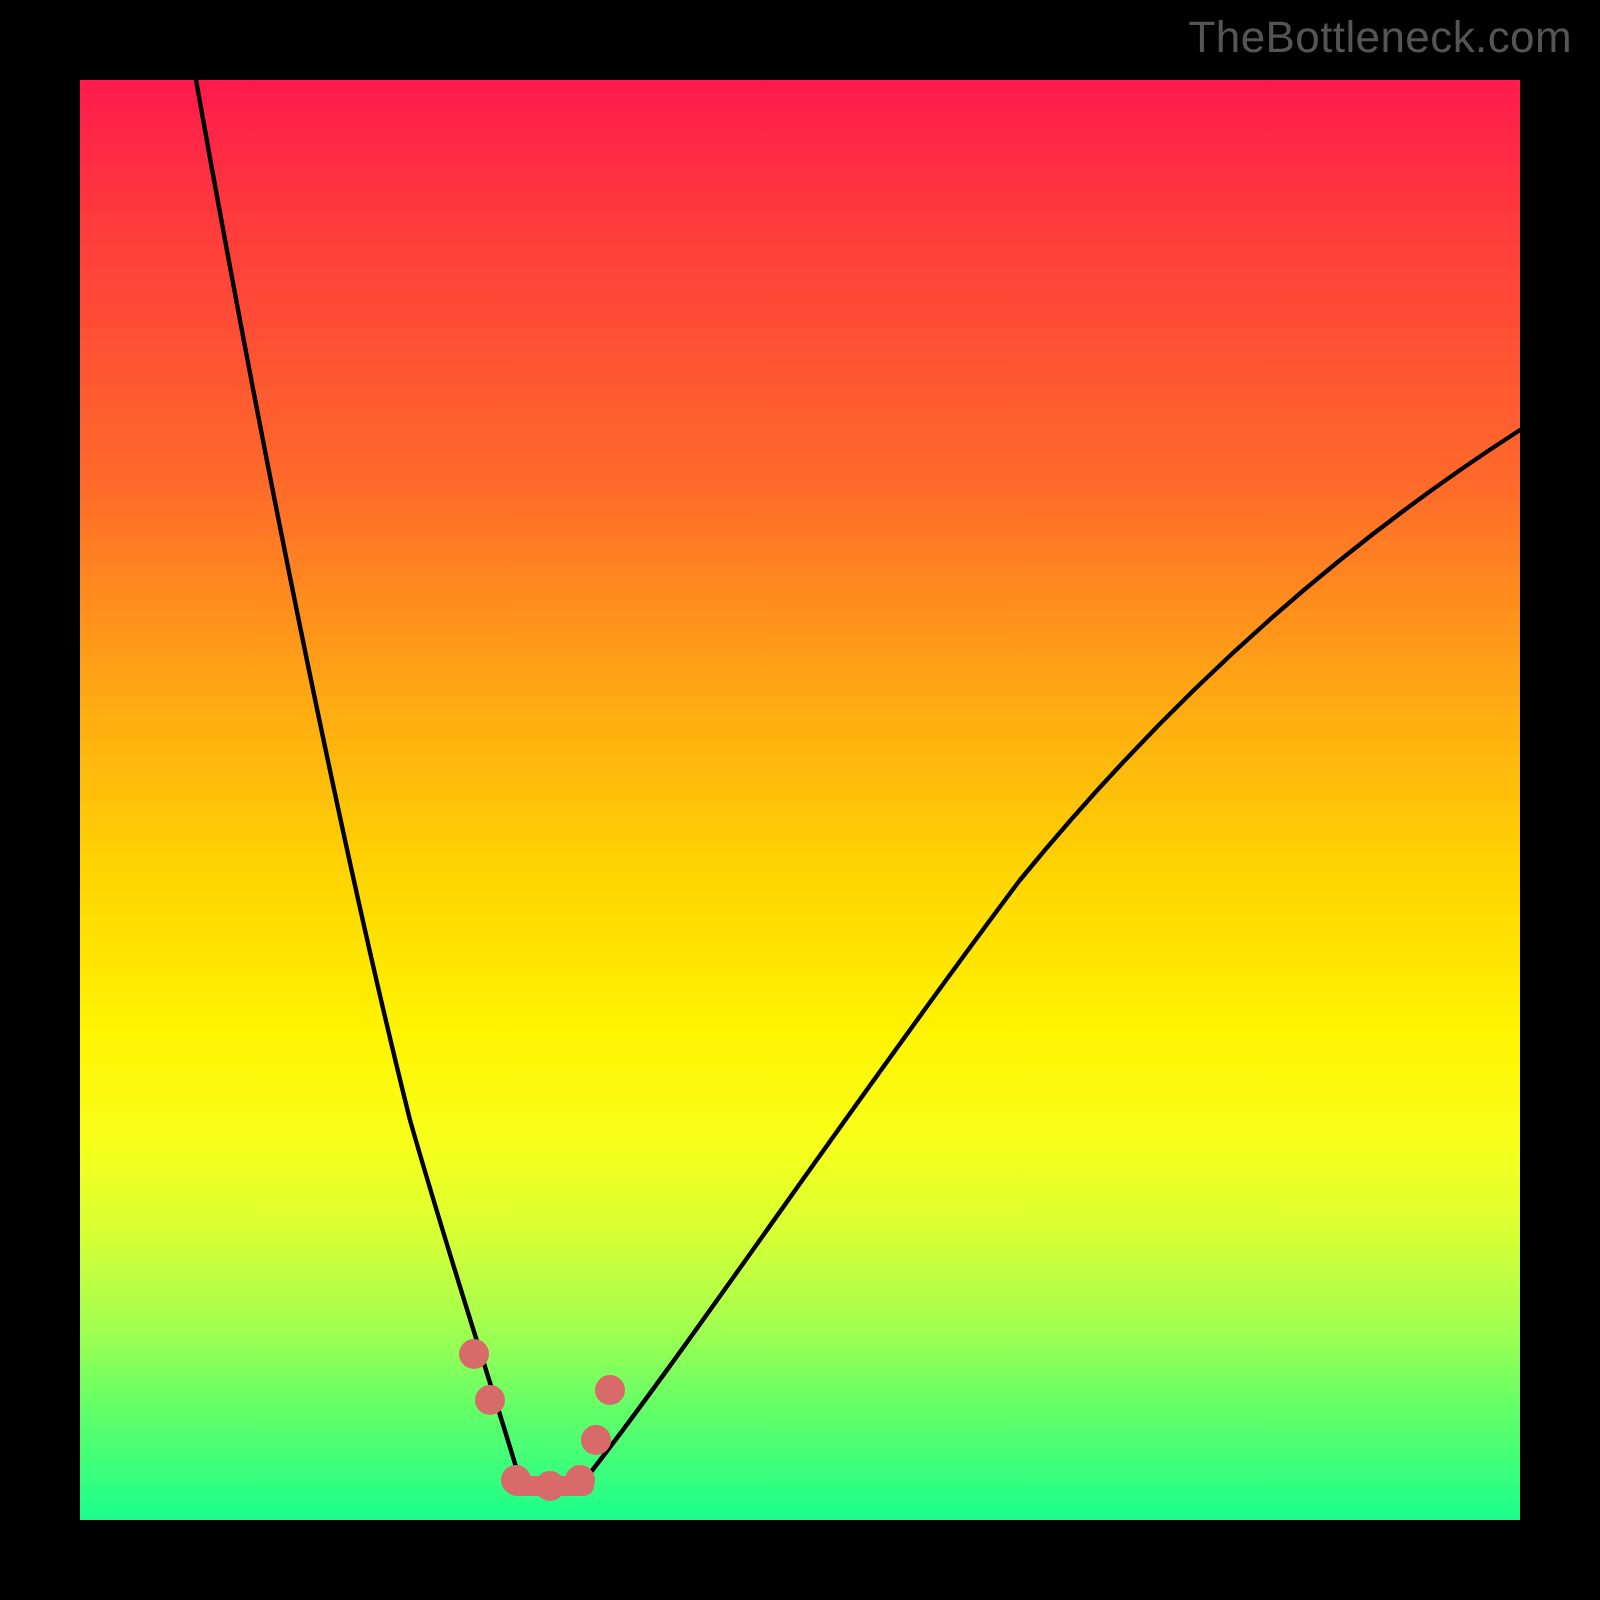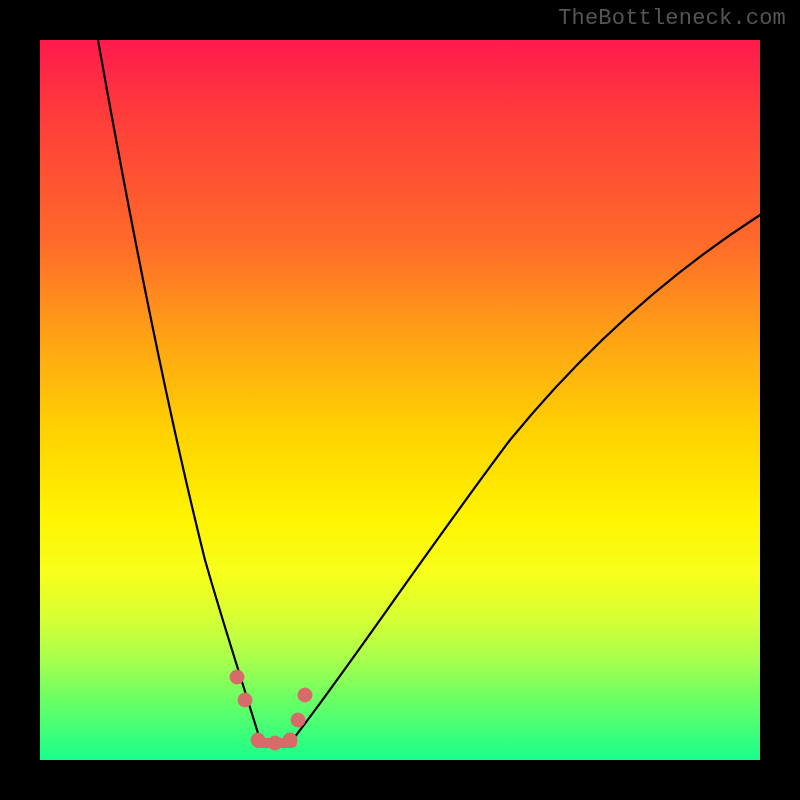--- a/index.html
+++ b/index.html
@@ -11,21 +11,20 @@
     font-family: Arial, Helvetica, sans-serif;
     overflow: hidden;
   }
   .frame {
     position: absolute;
     left: 0;
     top: 0;
     width: 800px;
     height: 584px;
     background: #000;
-    font-family: Liberation Mono, monospace;
   }
   .plot {
     position: absolute;
     left: 40px;
     top: 40px;
     width: 720px;
     height: 720px;
     
     background: linear-gradient(to bottom,
       #ff1a4d 0%,

